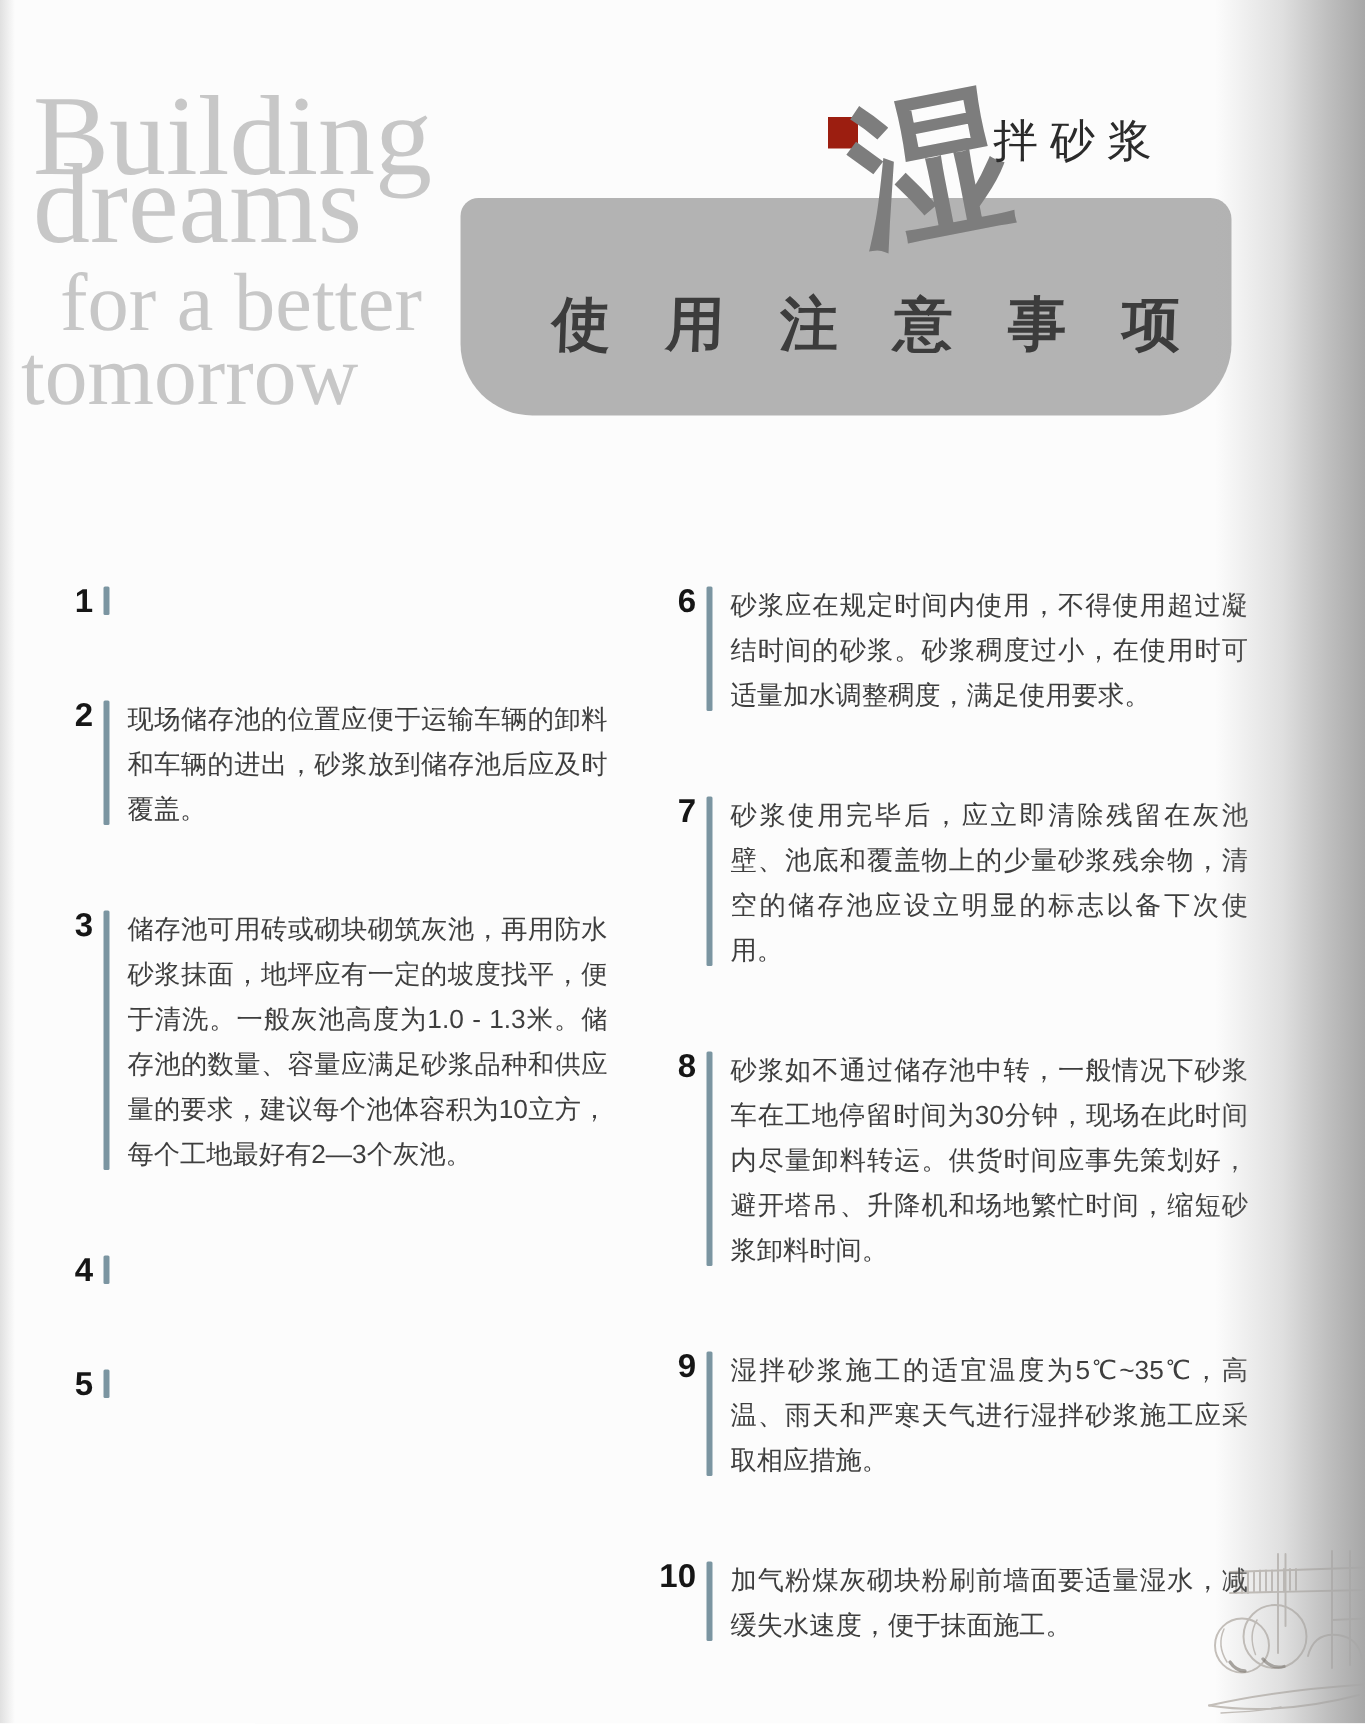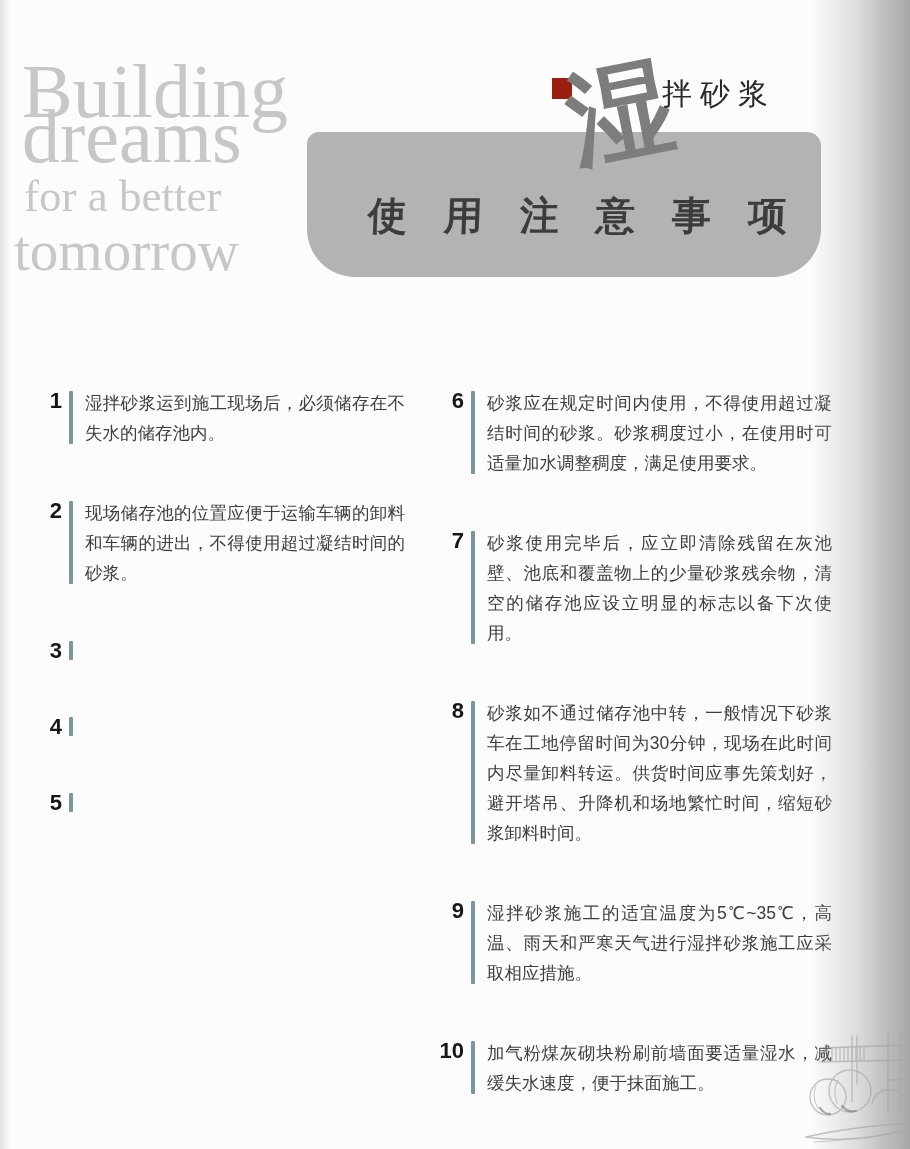--- a/index.html
+++ b/index.html
@@ -17,21 +17,21 @@
   .tagline-line {
     position: absolute;
     color: #c7c7c7;
     font-family: "Liberation Serif", serif;
     font-weight: 400;
     white-space: nowrap;
     line-height: 1;
   }
   .tag1 { left: 22px; top: 24px;  font-size: 76px; margin-top: 29px; }
   .tag2 { left: 22px; top: 98px;  font-size: 76px; }
-  .tag3 { left: 24px; top: 174px; font-size: 45px; }
+  .tag3 { left: 40px; top: 174px; font-size: 55px; }
   .tag4 { left: 14px; top: 222px; font-size: 57px; }
 
   .banner-box {
     position: absolute;
     left: 307px; top: 132px;
     width: 514px; height: 145px;
     border-radius: 12px 14px 48px 48px;
   }
   .banner-text {
     position: absolute;
@@ -152,30 +152,30 @@
   <div class="banner-text">使用注意事项</div>
   <div class="accent-square" style="background: rgb(156, 30, 16);"></div>
   <div class="big-char" style="color: rgb(125, 125, 125);">湿</div>
   <div class="suffix-chars">拌砂浆</div>
 
   <div class="columns">
     <div class="col col-left">
       <div class="item">
         <div class="item-num">1</div>
         <div class="item-bar" style="background: rgb(123, 149, 161);"></div>
-        <div class="item-text">湿拌砂浆运到施工现场后，必须储存在不失水的储存池内。</div>
       </div>
       <div class="item">
         <div class="item-num">2</div>
         <div class="item-bar" style="background: rgb(123, 149, 161);"></div>
-        <div class="item-text">现场储存池的位置应便于运输车辆的卸料和车辆的进出，不得使用超过凝结时间的砂浆。</div>
+        <div class="item-text">现场储存池的位置应便于运输车辆的卸料和车辆的进出，砂浆放到储存池后应及时覆盖。</div>
       </div>
       <div class="item">
         <div class="item-num">3</div>
         <div class="item-bar" style="background: rgb(123, 149, 161);"></div>
+        <div class="item-text">储存池可用砖或砌块砌筑灰池，再用防水砂浆抹面，地坪应有一定的坡度找平，便于清洗。一般灰池高度为1.0 - 1.3米。储存池的数量、容量应满足砂浆品种和供应量的要求，建议每个池体容积为10立方，每个工地最好有2—3个灰池。</div>
       </div>
       <div class="item">
         <div class="item-num">4</div>
         <div class="item-bar" style="background: rgb(123, 149, 161);"></div>
       </div>
       <div class="item">
         <div class="item-num">5</div>
         <div class="item-bar" style="background: rgb(123, 149, 161);"></div>
       </div>
     </div>

